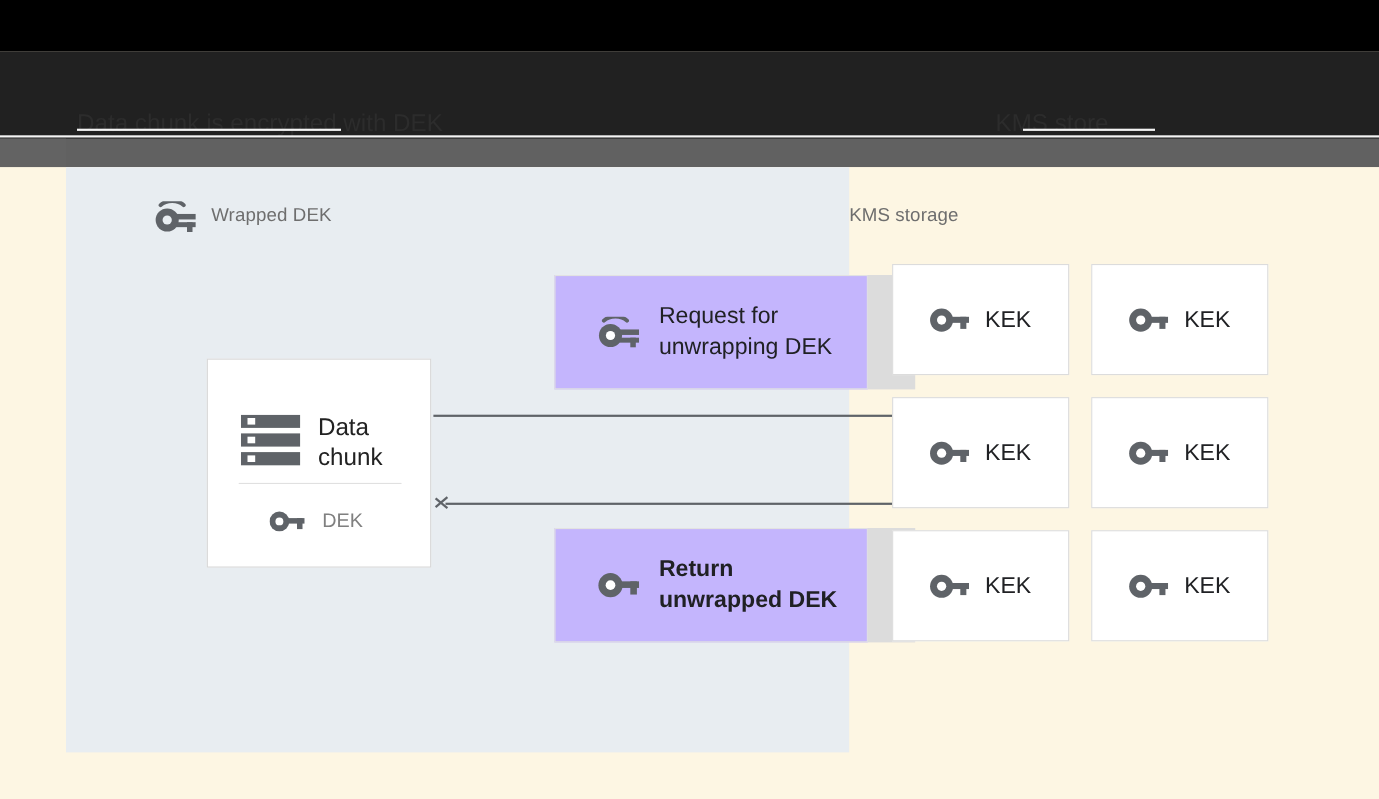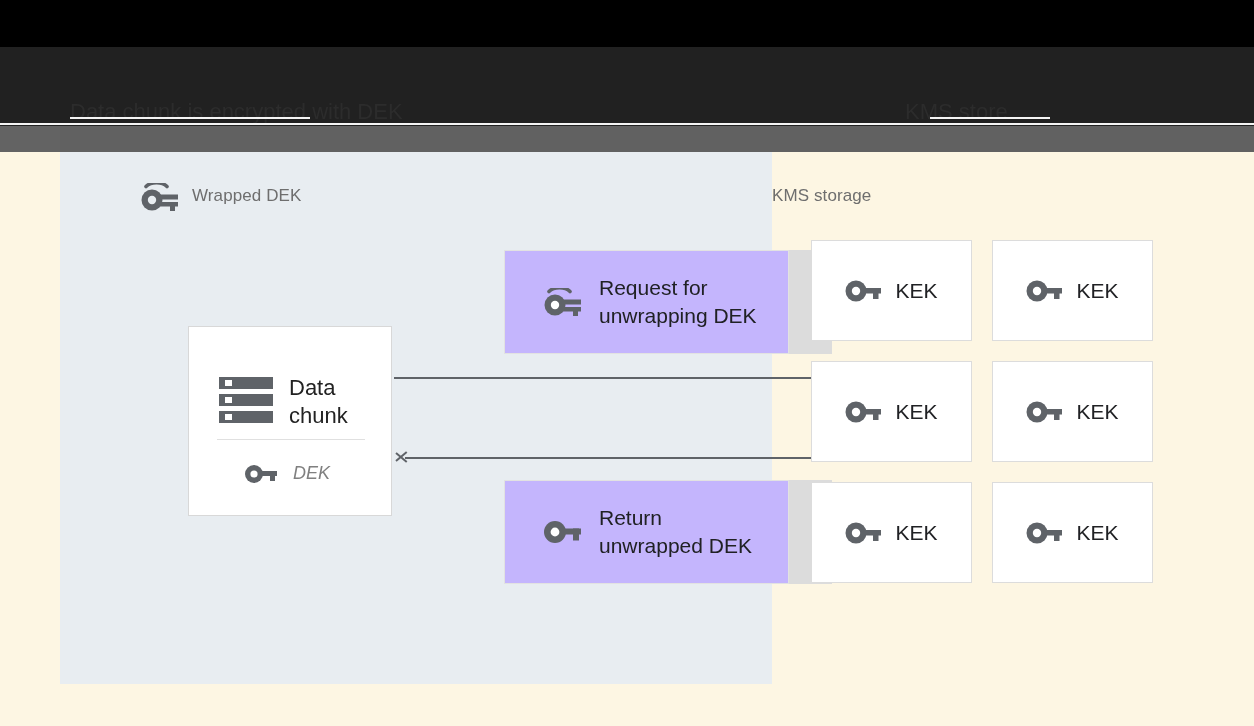--- a/index.html
+++ b/index.html
@@ -152,38 +152,37 @@
   .dc-dek-row {
     position: absolute;
     left: 56px; top: 136px;
     display: flex;
     align-items: center;
     gap: 16px;
   }
   .dc-dek-label {
     font-size: 18px;
     color: #808080;
-    font-style: italic;
   }
 
   
   .msg-card {
     position: absolute;
     width: 285px;
     height: 104px;
     background: #c4b5fd;
     border: 1px solid #e2e2e2;
     box-sizing: border-box;
     display: flex;
     align-items: center;
     padding-left: 38px;
     gap: 18px;
   }
   .msg-card.request { left: 444px; top: 98px; }
-  .msg-card.return  { left: 444px; top: 328px; }
+  .msg-card.return  { left: 444px; top: 328px; font-weight: bold; }
   .msg-label {
     font-size: 21px;
     line-height: 28px;
     color: #202124;
     white-space: pre-line;
   }
   
   .msg-stub {
     position: absolute;
     width: 43px;

